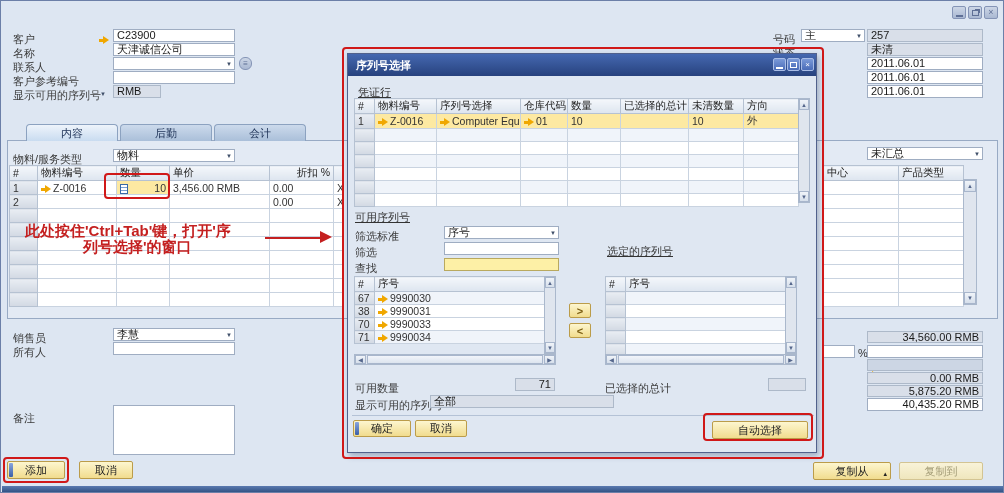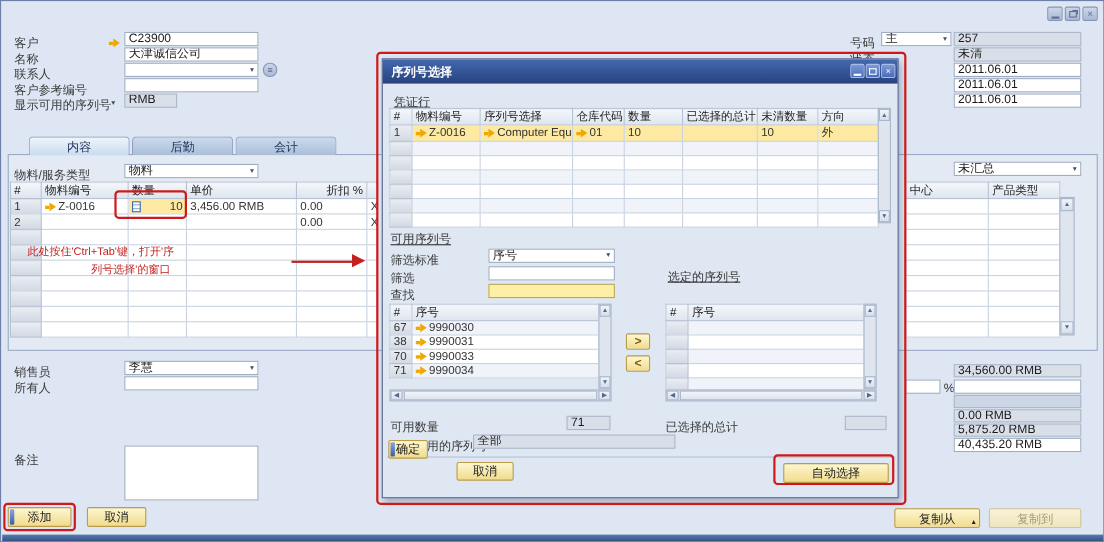--- a/index.html
+++ b/index.html
@@ -15,21 +15,21 @@
     background:linear-gradient(#ccd6e6,#a9b8d2);display:flex;align-items:center;justify-content:center;
     color:#5f7096;font-size:9px;line-height:1;}
   .gmin{width:7px;height:2px;background:#5f7096;margin-top:6px;}
   .grest{width:7px;height:6px;border:1px solid #5f7096;box-shadow:2px -2px 0 -1px #5f7096;}
   .lbl{position:absolute;white-space:nowrap;color:#3a3a3a;}
   .fld{position:absolute;height:13px;background:#fff;border:1px solid #9fadc2;
     padding:0 3px;line-height:11px;font-size:11px;color:#1a1a1a;white-space:nowrap;overflow:hidden;}
   .fld.gray{background:#d9dfe9;border-color:#adb9c9;}
   .fld.bluegray{background:#ccd6e4;border-color:#adb9c9;}
   .fld.yellow{background:#fdf0a6;border-color:#b9a95f;}
-  .fld.right{}
+  .fld.right{text-align:right;}
   .dda{position:absolute;right:2px;top:3px;font-size:6px;color:#40506a;line-height:1;}
   .btn{position:absolute;display:flex;align-items:center;justify-content:center;
     background:linear-gradient(#fdf6cf,#f1dc8e);border:1px solid #bb9c4a;border-radius:2px;
     font-size:11px;color:#222;cursor:default;}
   .btn.default::before{content:'';position:absolute;left:1px;top:1px;bottom:1px;width:4px;
     background:linear-gradient(#8aa6de,#3a5fa8);border-radius:1px;}
   .btn.disabled{background:linear-gradient(#f9f3d8,#efe6bd);color:#a39c77;border-color:#d3c493;}
   .panel{position:absolute;border:1px solid #98aac4;background:#e3eaf4;}
   .tab{position:absolute;top:123px;height:17px;width:92px;display:flex;align-items:center;justify-content:center;
     border:1px solid #8ca2c0;border-bottom:none;border-radius:4px 4px 0 0;
@@ -47,21 +47,21 @@
   .larr::before{content:'';position:absolute;left:0;top:3px;width:4px;height:3px;background:#f0a700;}
   .larr::after{content:'';position:absolute;left:4px;top:0;border-top:4px solid transparent;
     border-bottom:4px solid transparent;border-left:6px solid #f0a700;}
   .docic{display:inline-block;width:8px;height:10px;border:1px solid #3a6aa5;vertical-align:-2px;
     background:repeating-linear-gradient(#ffffff 0 2px,#7aa0d0 2px 3px);}
   .sbv,.sbh{position:absolute;background:#dfe5ee;border:1px solid #aab8cc;}
   .sbtn{position:absolute;background:linear-gradient(#f0f4f9,#d6dfeb);border:1px solid #a8b6cc;
     display:flex;align-items:center;justify-content:center;font-size:6px;color:#55678c;line-height:1;}
   .sthumb{position:absolute;background:linear-gradient(#f2f5fa,#dce4ef);border:1px solid #a8b6cc;}
   .redbox{position:absolute;border:2px solid #d01818;border-radius:4px;z-index:100;pointer-events:none;}
-  .anno{position:absolute;color:#c42020;font-weight:normal;font-size:10px;white-space:nowrap;z-index:40;}
+  .anno{position:absolute;color:#c42020;font-weight:bold;font-size:15px;white-space:nowrap;z-index:40;}
   .dialog{position:absolute;left:346px;top:52px;width:470px;height:400px;border:1px solid #51618c;
     background:#dfe7f2;z-index:50;box-shadow:2px 3px 6px rgba(40,60,100,.35);}
   .dtitle{position:absolute;left:0;top:0;width:468px;height:22px;
     background:linear-gradient(#4568b0,#27427e);display:flex;align-items:center;}
   .dtitletext{color:#fff;font-weight:bold;padding-left:8px;}
   .dwbtn{position:absolute;width:13px;height:13px;top:4px;border:1px solid #a8bce6;border-radius:2px;
     background:linear-gradient(#7a99d8,#4a6cb8);color:#fff;font-size:8px;display:flex;align-items:center;justify-content:center;line-height:1;}
   .dgmin{width:7px;height:2px;background:#fff;margin-top:6px;}
   .dgrest{width:7px;height:6px;border:1px solid #fff;}
   .seclbl{position:absolute;text-decoration:underline;color:#333;white-space:nowrap;}
@@ -547,21 +547,21 @@
     </div>
 
     <span class="lbl" style="left:7px;top:327px">可用数量</span>
     <div class="fld gray right" style="left:167px;top:324px;width:40px">71</div>
     <span class="lbl" style="left:257px;top:327px">已选择的总计</span>
     <div class="fld gray" style="left:420px;top:324px;width:38px"></div>
     <span class="lbl" style="left:7px;top:344px">显示可用的序列号</span>
     <div class="fld gray" style="left:82px;top:341px;width:184px">全部</div>
 
     <div class="abs" style="left:4px;top:361px;width:462px;height:1px;background:#b4c2d6"></div>
-    <div class="btn default" style="left:5px;top:346px;width:36px;height:17px">确定</div>
+    <div class="btn default" style="left:5px;top:366px;width:58px;height:17px">确定</div>
     <div class="btn" style="left:67px;top:366px;width:52px;height:17px">取消</div>
     <div class="btn" style="left:364px;top:367px;width:96px;height:18px">自动选择</div>
   </div>
 
   
   <div class="redbox" style="left:341px;top:46px;width:482px;height:412px"></div>
   <div class="redbox" style="left:103px;top:172px;width:66px;height:26px"></div>
   <div class="redbox" style="left:2px;top:456px;width:66px;height:26px"></div>
   <div class="redbox" style="left:702px;top:412px;width:110px;height:28px"></div>
 

